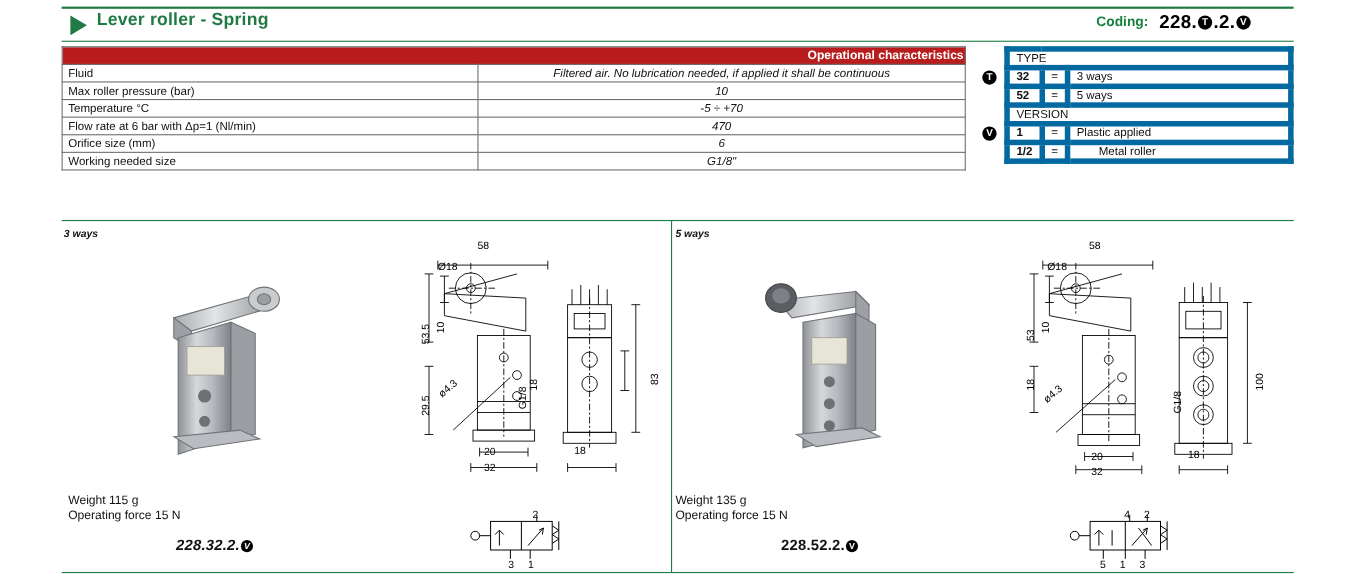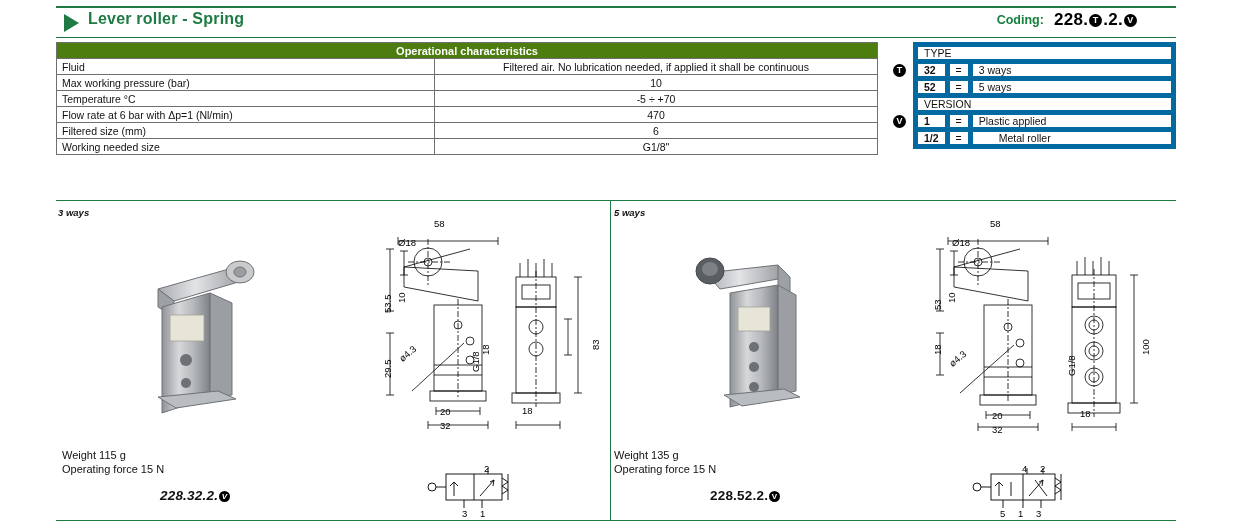--- a/index.html
+++ b/index.html
@@ -48,27 +48,27 @@
   }
   .circ.sm { width:11px; height:11px; line-height:11px; font-size:8px; }
 
   
   .op-table {
     position:absolute; left:56px; top:42px; width:822px;
     border-collapse:collapse;
     font-size:10.5px;
   }
   .op-table th {
-    background:#4d7c0f; color:#fff; font-size:11px; font-weight:bold;
-    border:1px solid #6f6f6f; height:16px; text-align:center;
+    background:#b91c1c; color:#fff; font-size:11px; font-weight:bold;
+    border:1px solid #6f6f6f; height:16px; text-align:right;
   }
   .op-table td {
     border:1px solid #6f6f6f; height:16px; padding:0 5px;
   }
-  .op-table td.val { text-align:center; }
+  .op-table td.val { text-align:center;font-style:italic; }
 
   .type-table {
     position:absolute; left:886px; top:42px; width:290px;
     border-collapse:collapse; font-size:10.5px;
   }
   .type-table td { border:5px solid #0369a1; height:16px; padding:0 6px; }
   .type-table td.marker { width:28px; border:none; text-align:center; background:#fff; }
   .type-table td b { font-weight:bold; }
 
   
@@ -110,33 +110,33 @@
   <table class="op-table">
     <tbody>
         <tr>
       <th colspan="2">Operational characteristics</th>
     </tr>
     <tr>
       <td style="width:378px">Fluid</td>
       <td class="val">Filtered air. No lubrication needed, if applied it shall be continuous</td>
     </tr>
     <tr>
-      <td>Max working pressure (bar)</td>
+      <td>Max roller pressure (bar)</td>
       <td class="val">10</td>
     </tr>
     <tr>
       <td>Temperature °C</td>
       <td class="val">-5 ÷ +70</td>
     </tr>
     <tr>
       <td>Flow rate at 6 bar with Δp=1 (Nl/min)</td>
       <td class="val">470</td>
     </tr>
     <tr>
-      <td>Filtered size (mm)</td>
+      <td>Orifice size (mm)</td>
       <td class="val">6</td>
     </tr>
     <tr>
       <td>Working needed size</td>
       <td class="val">G1/8"</td>
     </tr>
   </tbody>
     </table>
 
   <table class="type-table">

